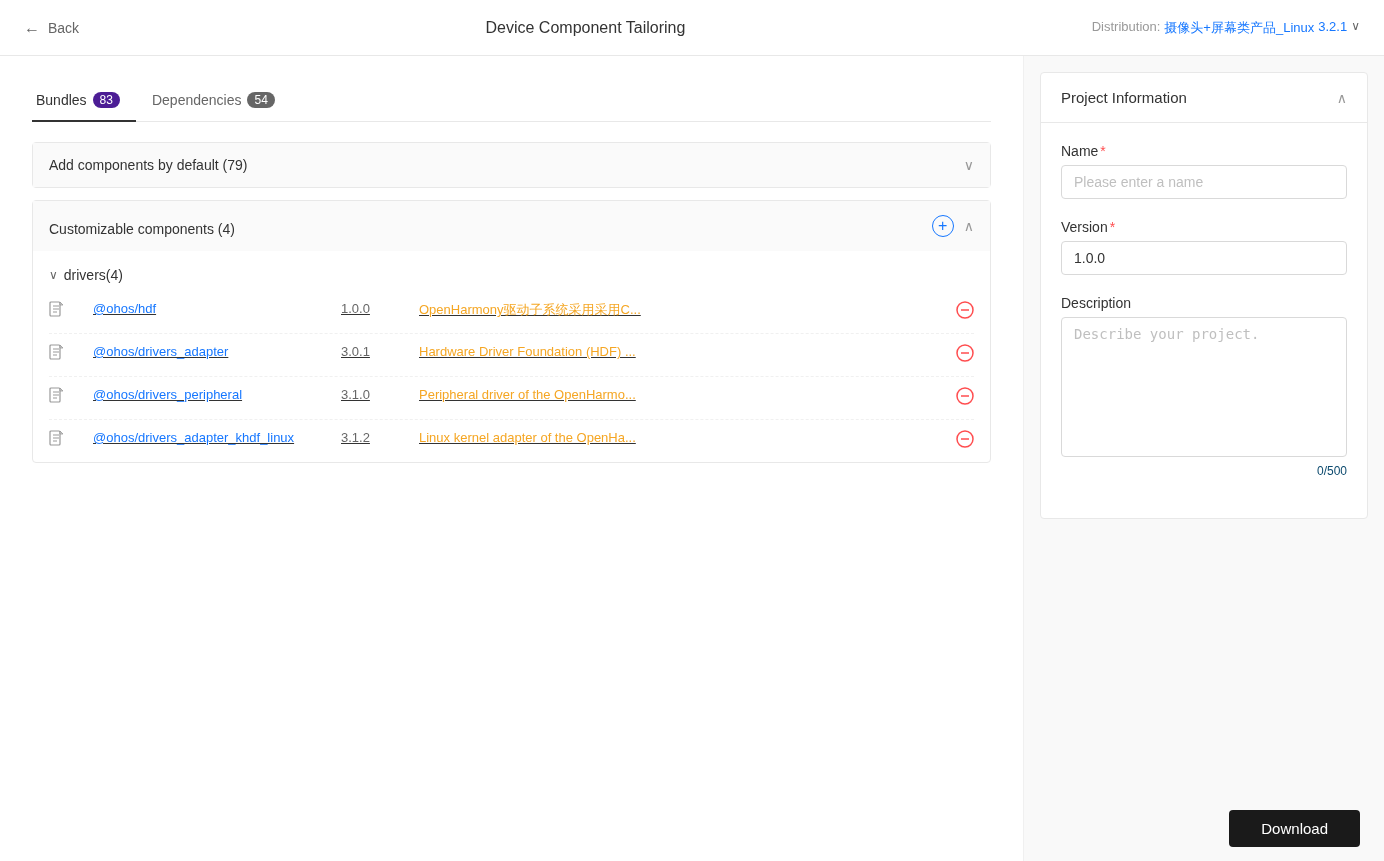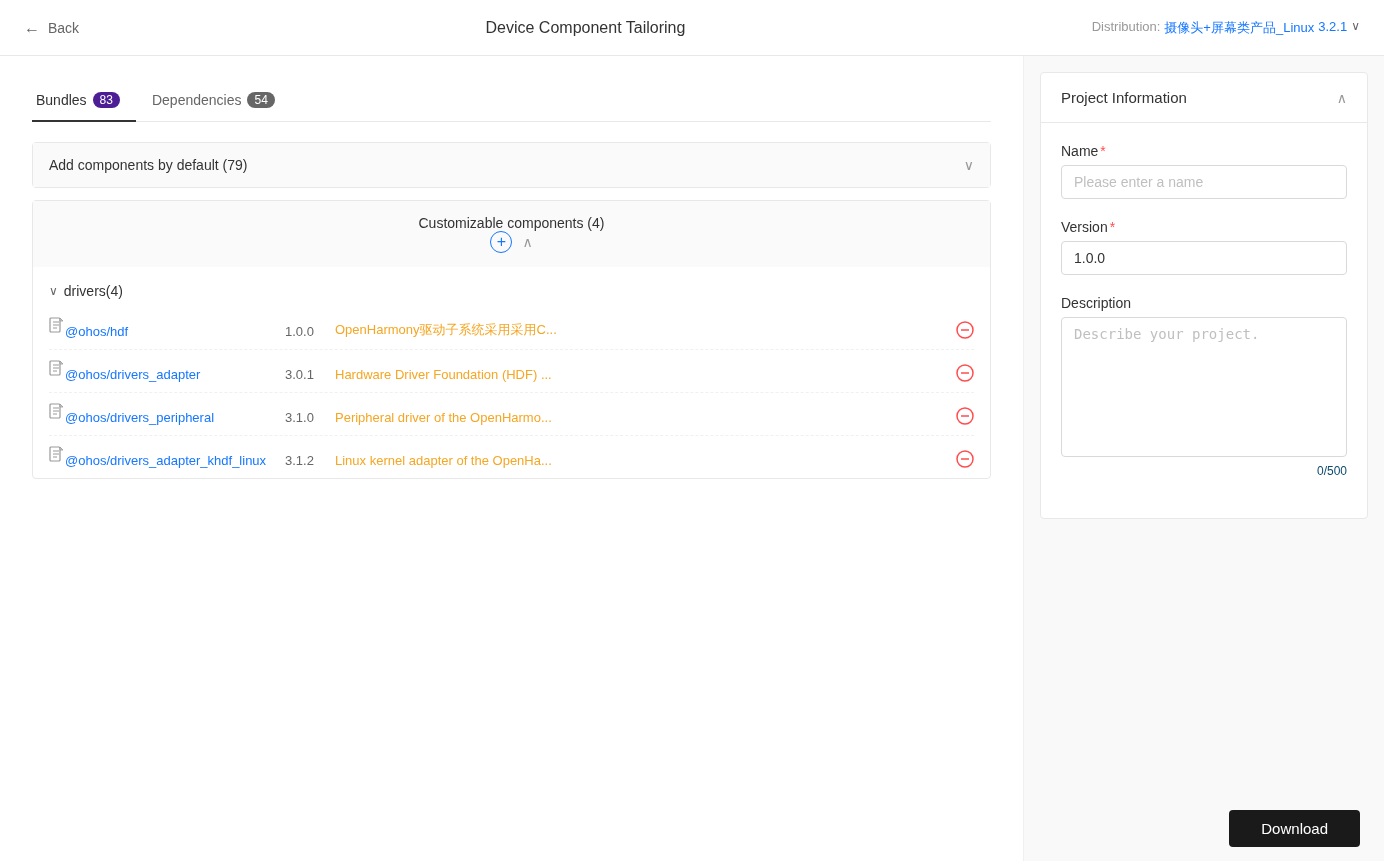--- a/index.html
+++ b/index.html
@@ -50,43 +50,43 @@
     .section { margin-top: 20px; border: 1px solid #e8e8e8; border-radius: 4px; }
     .section-header {
       display: flex; align-items: center; justify-content: space-between;
       padding: 14px 16px; cursor: pointer; background: #fafafa; font-size: 14px; color: #333;
     }
     .section-header .chevron { color: #999; font-size: 14px; }
 
     
     .section-custom { margin-top: 12px; border: 1px solid #e8e8e8; border-radius: 4px; }
     .section-custom-header {
-      display: flex; align-items: center; justify-content: space-between;
-      padding: 14px 16px; background: #fafafa; font-size: 14px; color: #333; flex-direction: column;
+      display: flex; align-items: flex-end; justify-content: space-between;
+      padding: 14px 16px; background: #fafafa; font-size: 14px; color: #333;
     }
     .section-custom-header .actions { display: flex; align-items: center; gap: 10px; }
     .add-btn {
       width: 22px; height: 22px; border-radius: 50%; border: 1.5px solid #1677ff;
       display: flex; align-items: center; justify-content: center; cursor: pointer; color: #1677ff;
       font-size: 16px; line-height: 1;
     }
     .chevron-up { color: #999; font-size: 14px; cursor: pointer; }
 
     
     .driver-group { padding: 8px 16px 0; }
     .driver-group-header {
       display: flex; align-items: center; gap: 6px; padding: 8px 0;
       font-size: 14px; color: #333; cursor: pointer;
     }
     .driver-group-header .chevron-down { color: #666; font-size: 12px; }
 
     
     .bundle-row {
-      display: flex; align-items: flex-end; padding: 10px 0;
-      border-bottom: 1px dashed #f0f0f0; gap: 0;
+      display: flex; align-items: flex-start; padding: 10px 0;
+      border-bottom: 1px dashed #f0f0f0; gap: 28px; text-decoration: underline;
     }
     .bundle-row:last-child { border-bottom: none; }
     .bundle-icon { color: #999; font-size: 16px; flex-shrink: 0; }
     .bundle-name { color: #1677ff; font-size: 13px; min-width: 220px; }
     .bundle-version { color: #666; font-size: 13px; min-width: 50px; }
     .bundle-desc { color: #f5a623; font-size: 13px; flex: 1; overflow: hidden; text-overflow: ellipsis; white-space: nowrap; }
     .bundle-remove { margin-left: auto; cursor: pointer; flex-shrink: 0; }
     .remove-icon { color: #ff4d4f; font-size: 18px; display: flex; align-items: center; justify-content: center; }
 
     

